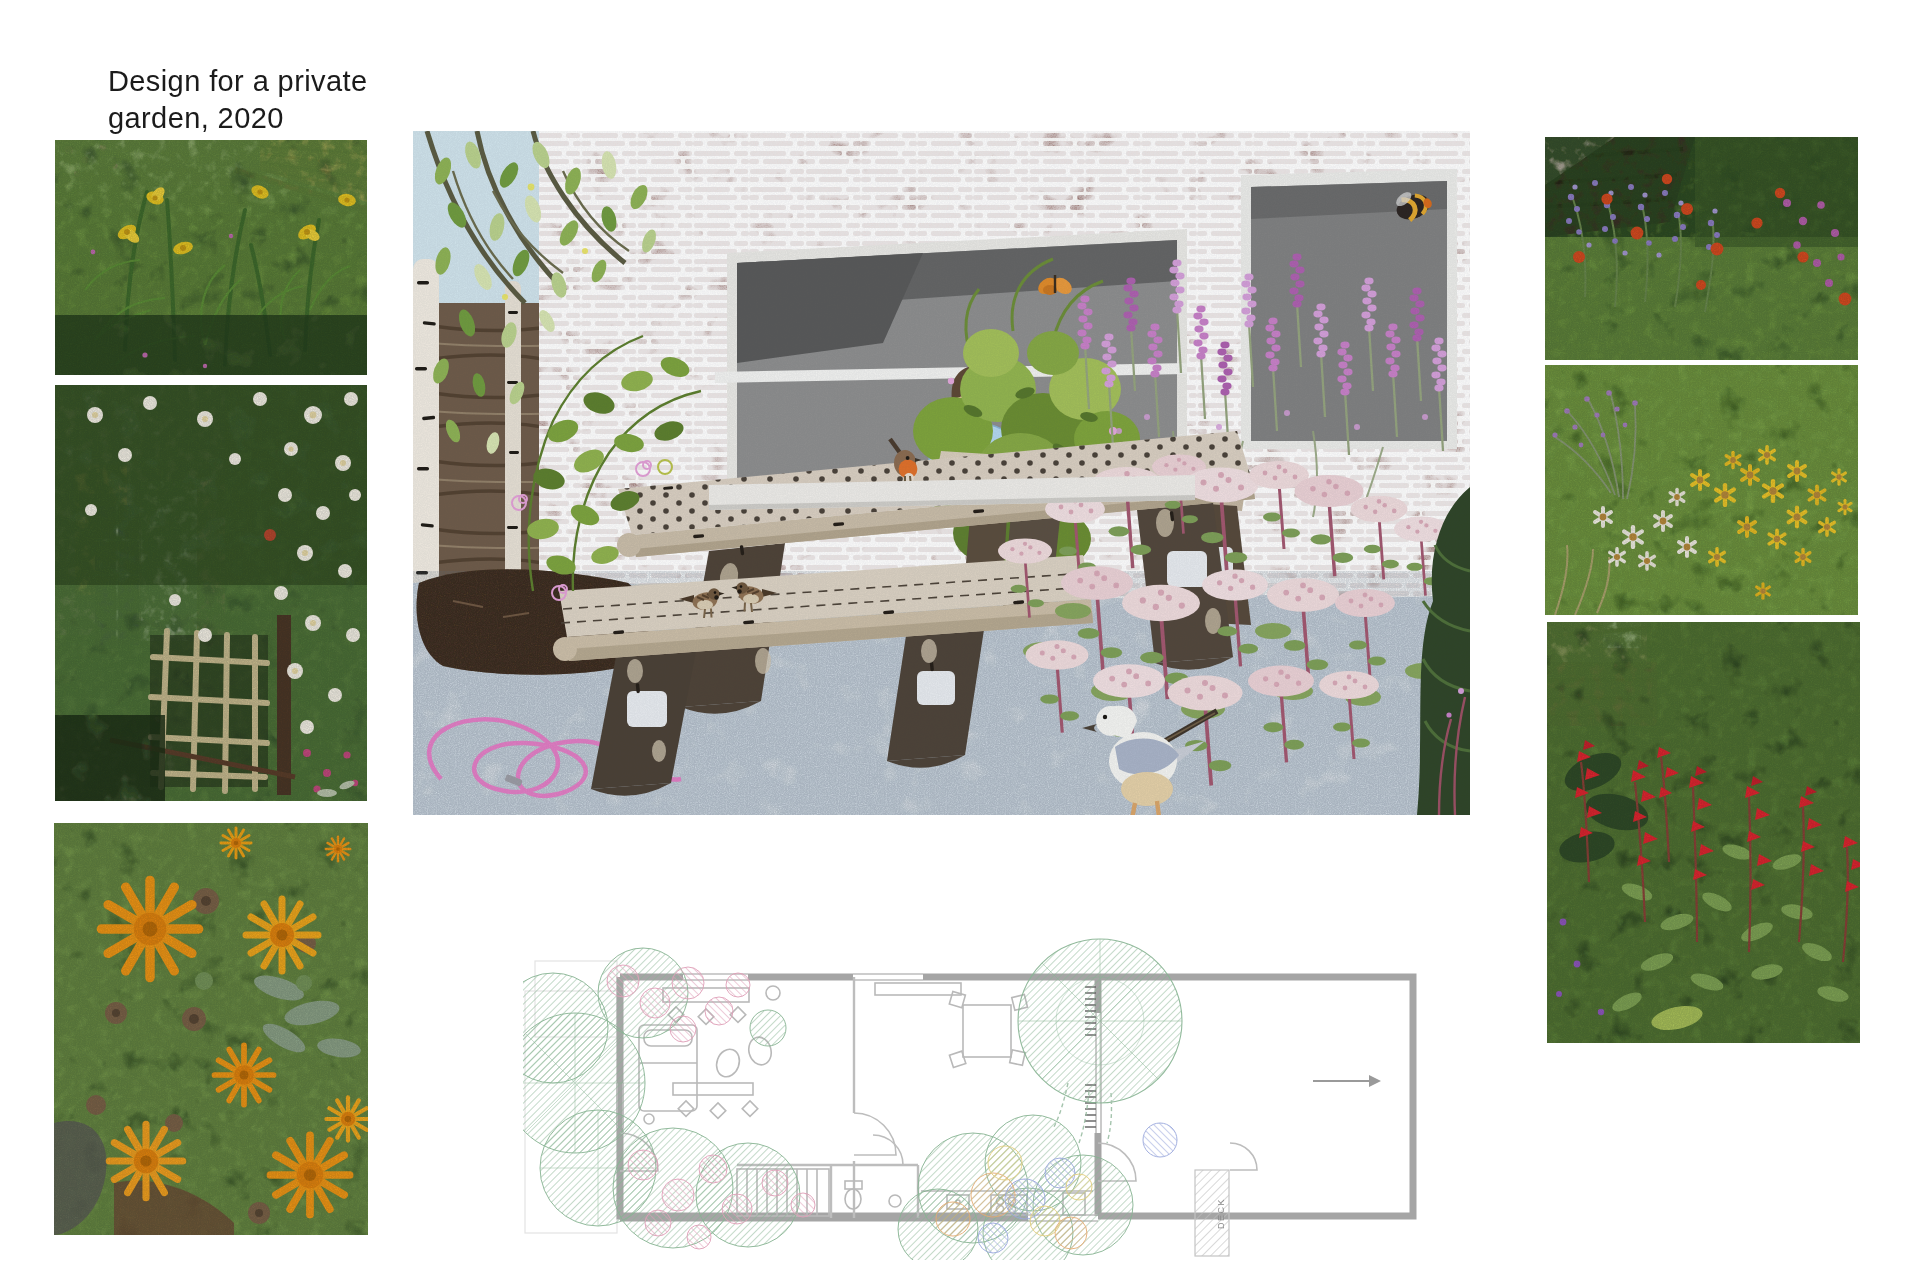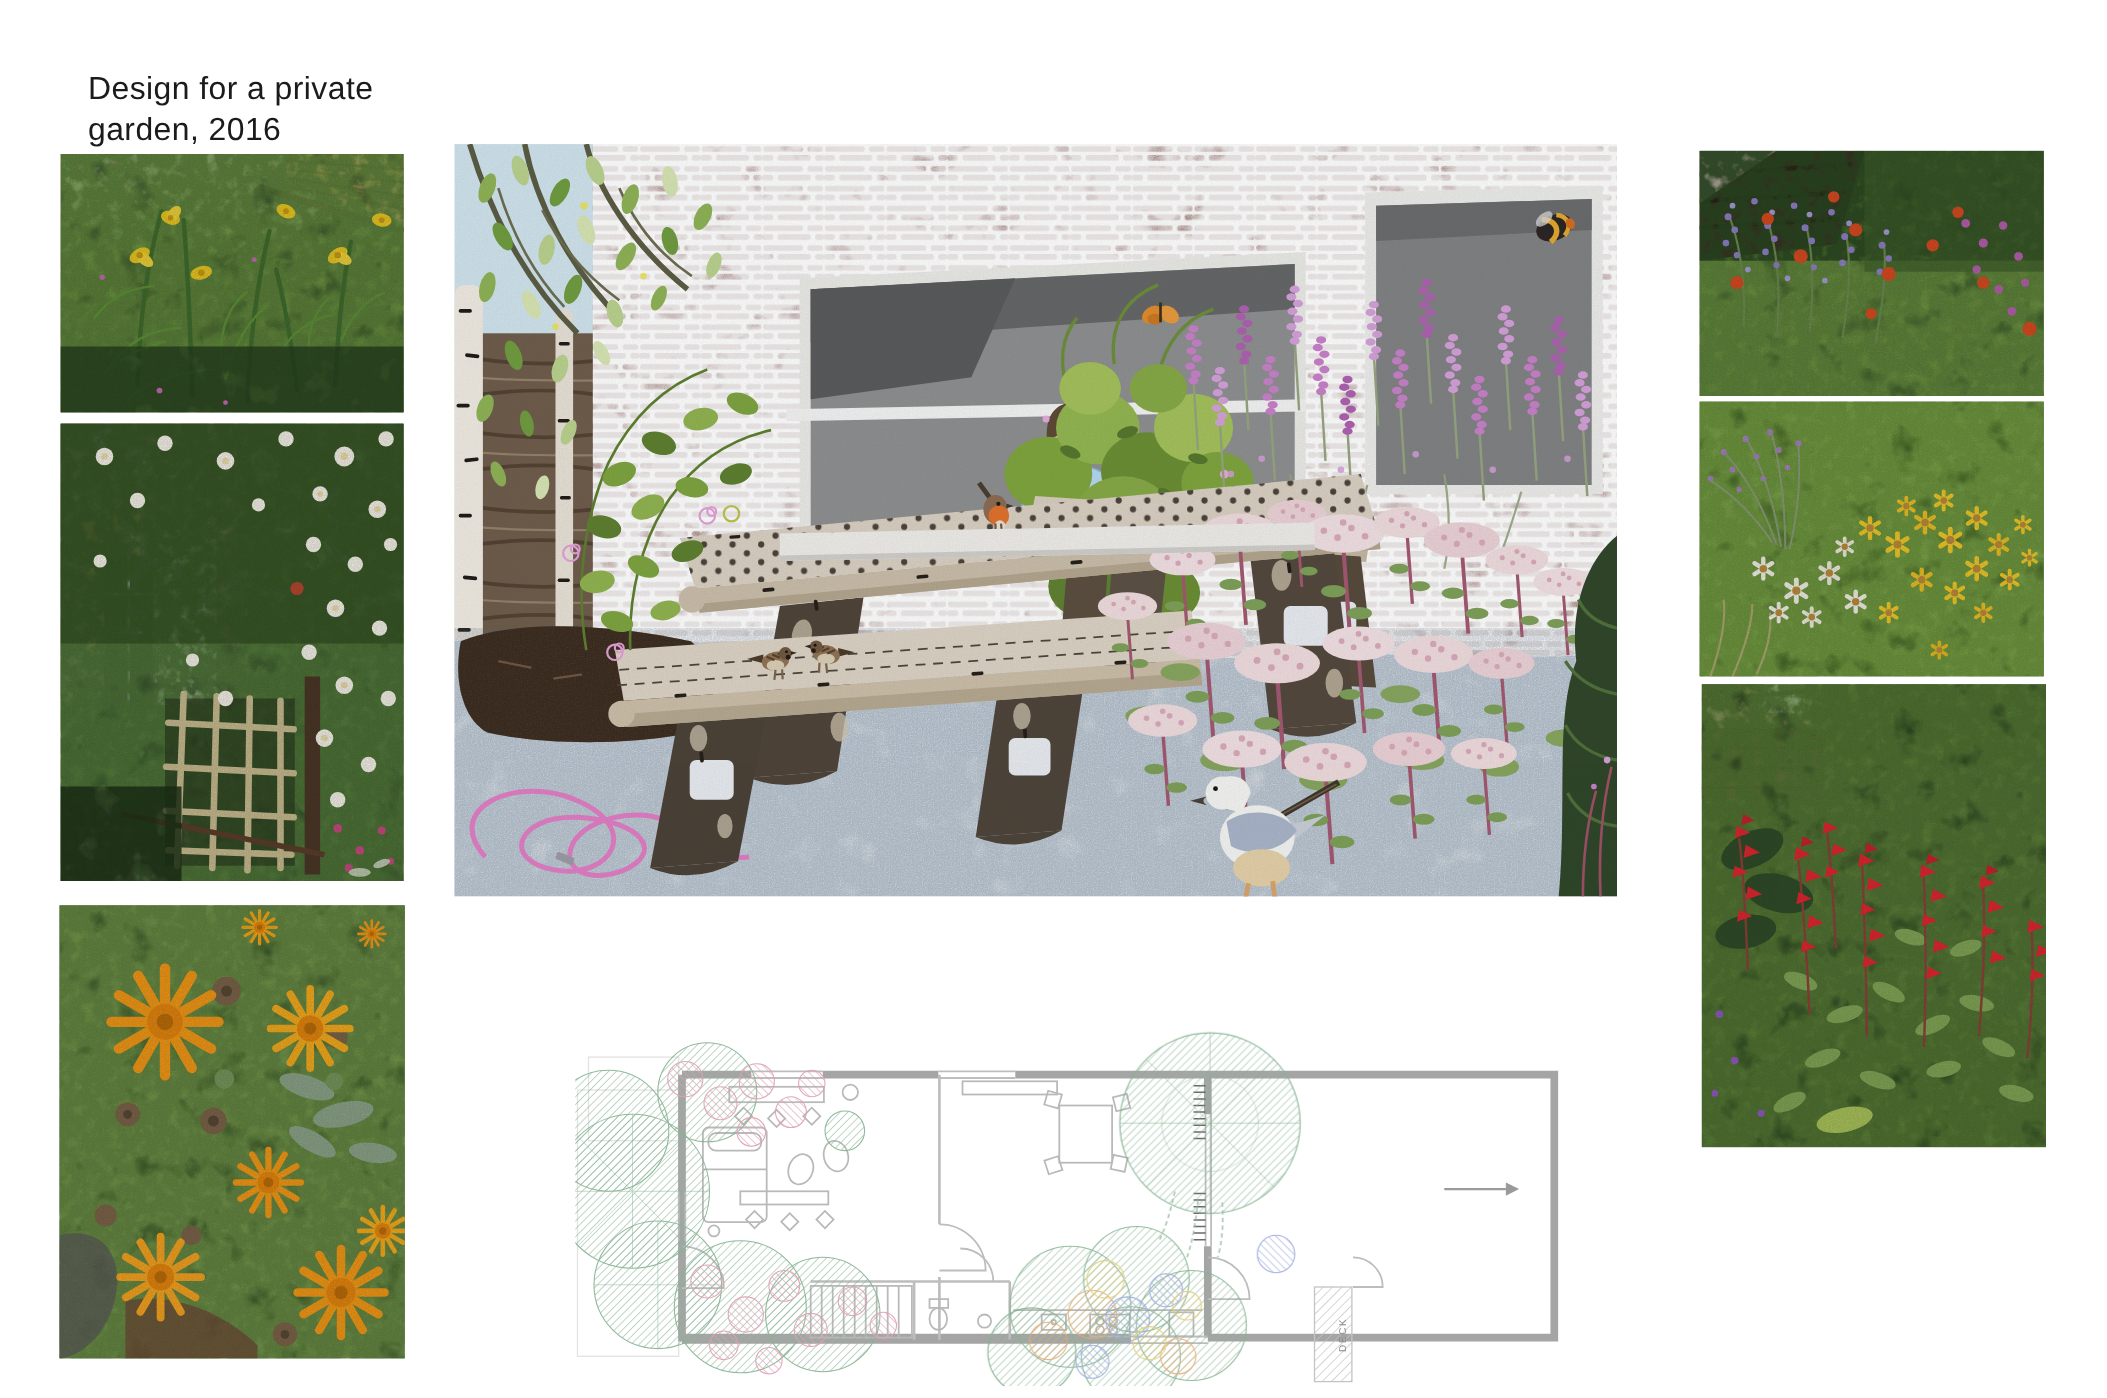--- a/index.html
+++ b/index.html
@@ -1,20 +1,20 @@
 <!DOCTYPE html>
 <html><head>
 <meta charset="utf-8">
 <style>
   html,body{margin:0;padding:0;background:#ffffff;}
   body{width:1915px;height:1271px;position:relative;overflow:hidden;
        font-family:"Liberation Sans", sans-serif;}
   .page-title{position:absolute;left:80px;top:44px;width:340px;
        font-size:29px;line-height:37px;letter-spacing:.4px;font-weight:500;color:#1b1b1b;}
-  .page-title span{display:block;}
+  .page-title span{display:block;margin-left:28px;}
   figure{margin:0;padding:0;position:absolute;}
   figure svg{display:block;width:100%;height:100%;}
   
   .ph{background:#eee;}
   .ph-l1{left:55px;top:140px;width:312px;height:235px;}
   .ph-l2{left:55px;top:385px;width:312px;height:416px;}
   .ph-l3{left:54px;top:823px;width:314px;height:412px;}
   .ph-r1{left:1545px;top:137px;width:313px;height:223px;}
   .ph-r2{left:1545px;top:365px;width:313px;height:250px;}
   .ph-r3{left:1547px;top:622px;width:313px;height:421px;}
@@ -127,21 +127,21 @@
       <circle cx="11.5" cy="-3.5" r="2.2" fill="#211a12"></circle>
       <polygon points="14,-9 19.5,-7.5 14,-5.5" fill="#2f261a"></polygon>
       <circle cx="10" cy="-8.4" r="1.3" fill="#17110b"></circle>
       <path d="M0,8 L-1,17 M6,7.5 L6.5,16.5" stroke="#7a6448" stroke-width="2" fill="none"></path>
     </g>
   </defs>
 </svg>
 
 <h1 class="page-title">
   <span>Design for a private</span>
-  <span>garden, 2016</span>
+  <span>garden, 2020</span>
 </h1>
 
 <figure class="ph ph-l1" aria-label="Yellow flag irises among ferns in a shady border">
   <svg viewBox="0 0 312 235" preserveAspectRatio="none">
     <defs>
       <linearGradient id="l1bg" x1="0" y1="0" x2="0" y2="1">
         <stop offset="0" stop-color="#aab4a4"></stop>
           <stop offset=".35" stop-color="#5d8042"></stop>
           <stop offset="1" stop-color="#39591f"></stop>
       </linearGradient>

